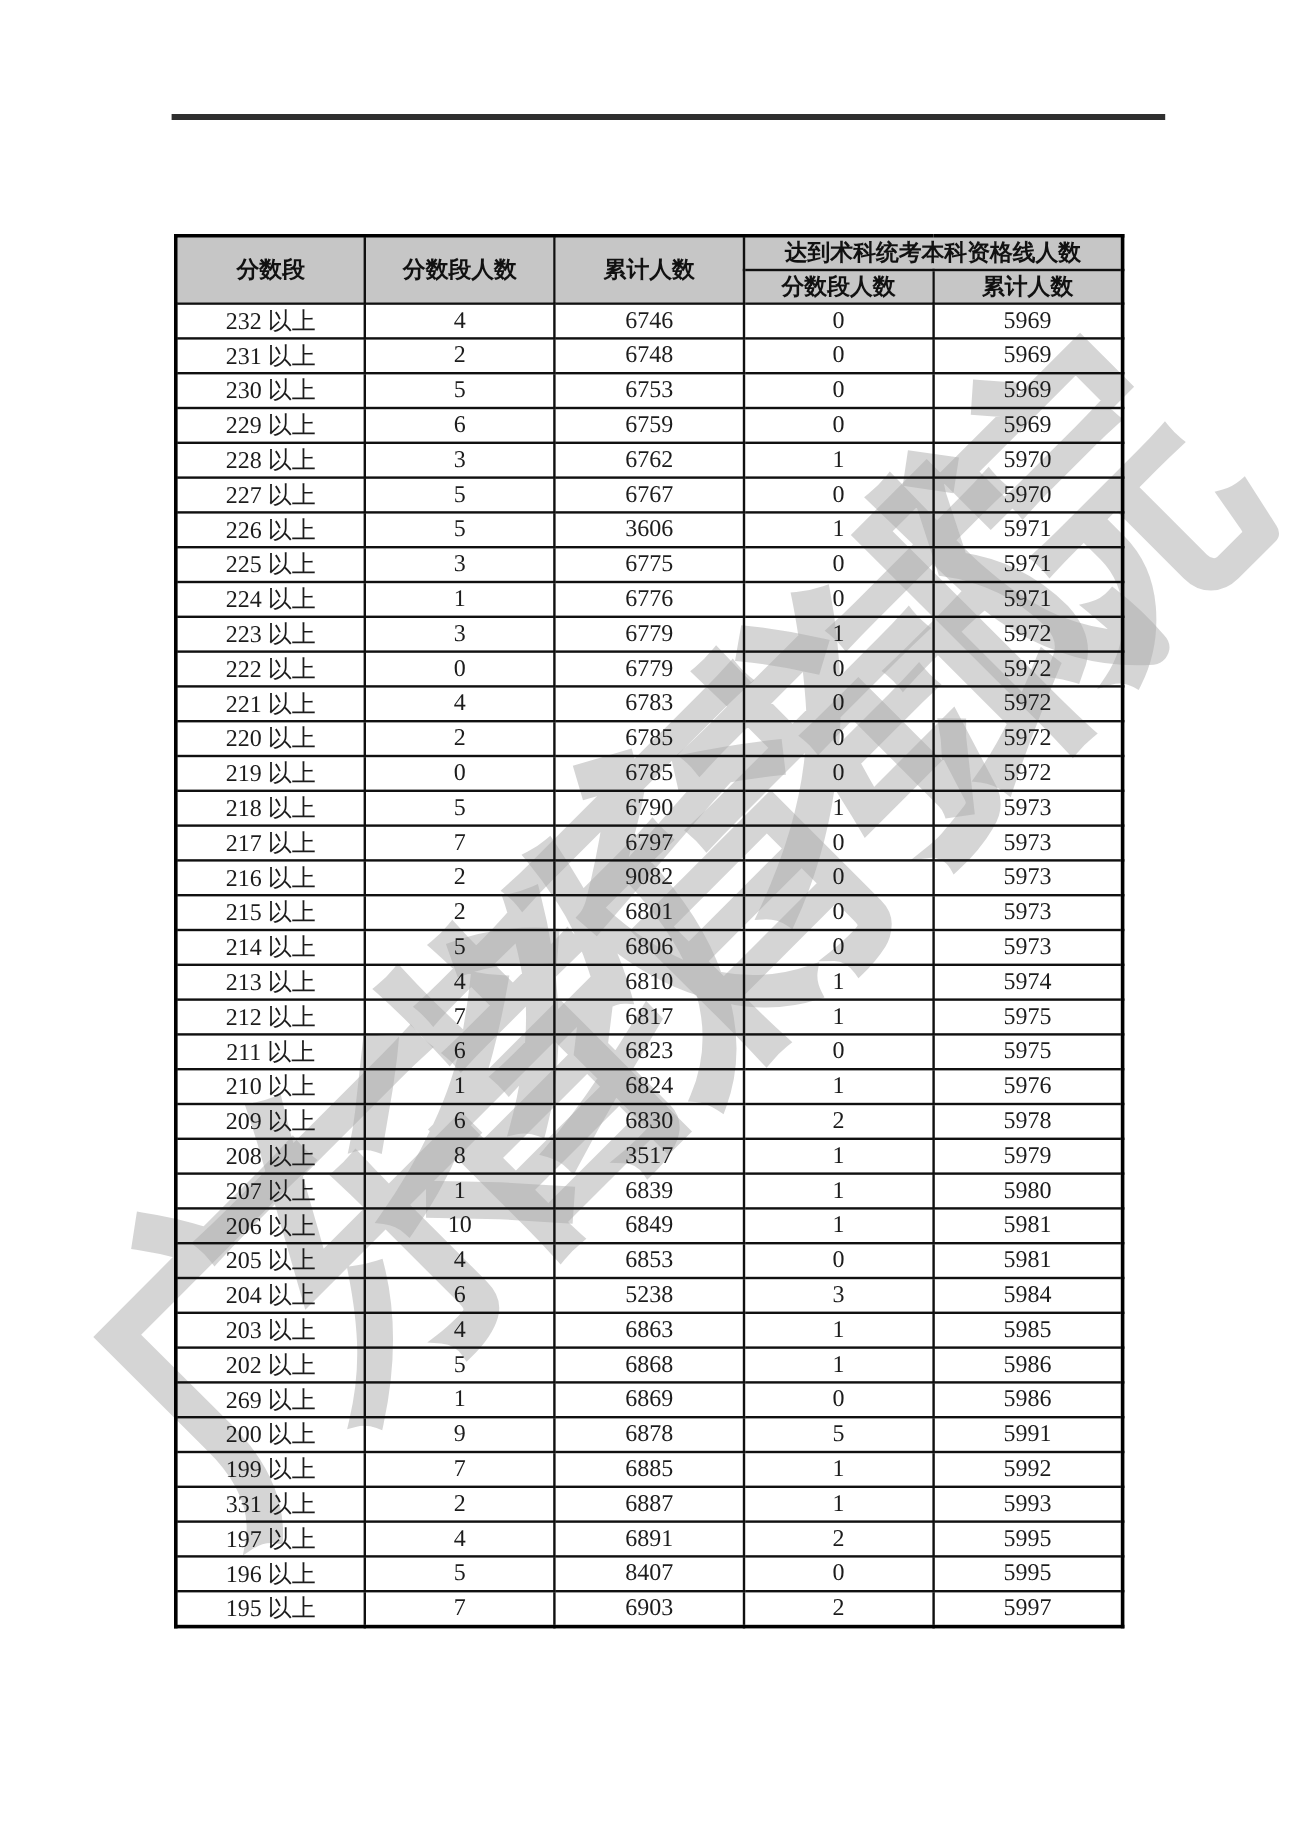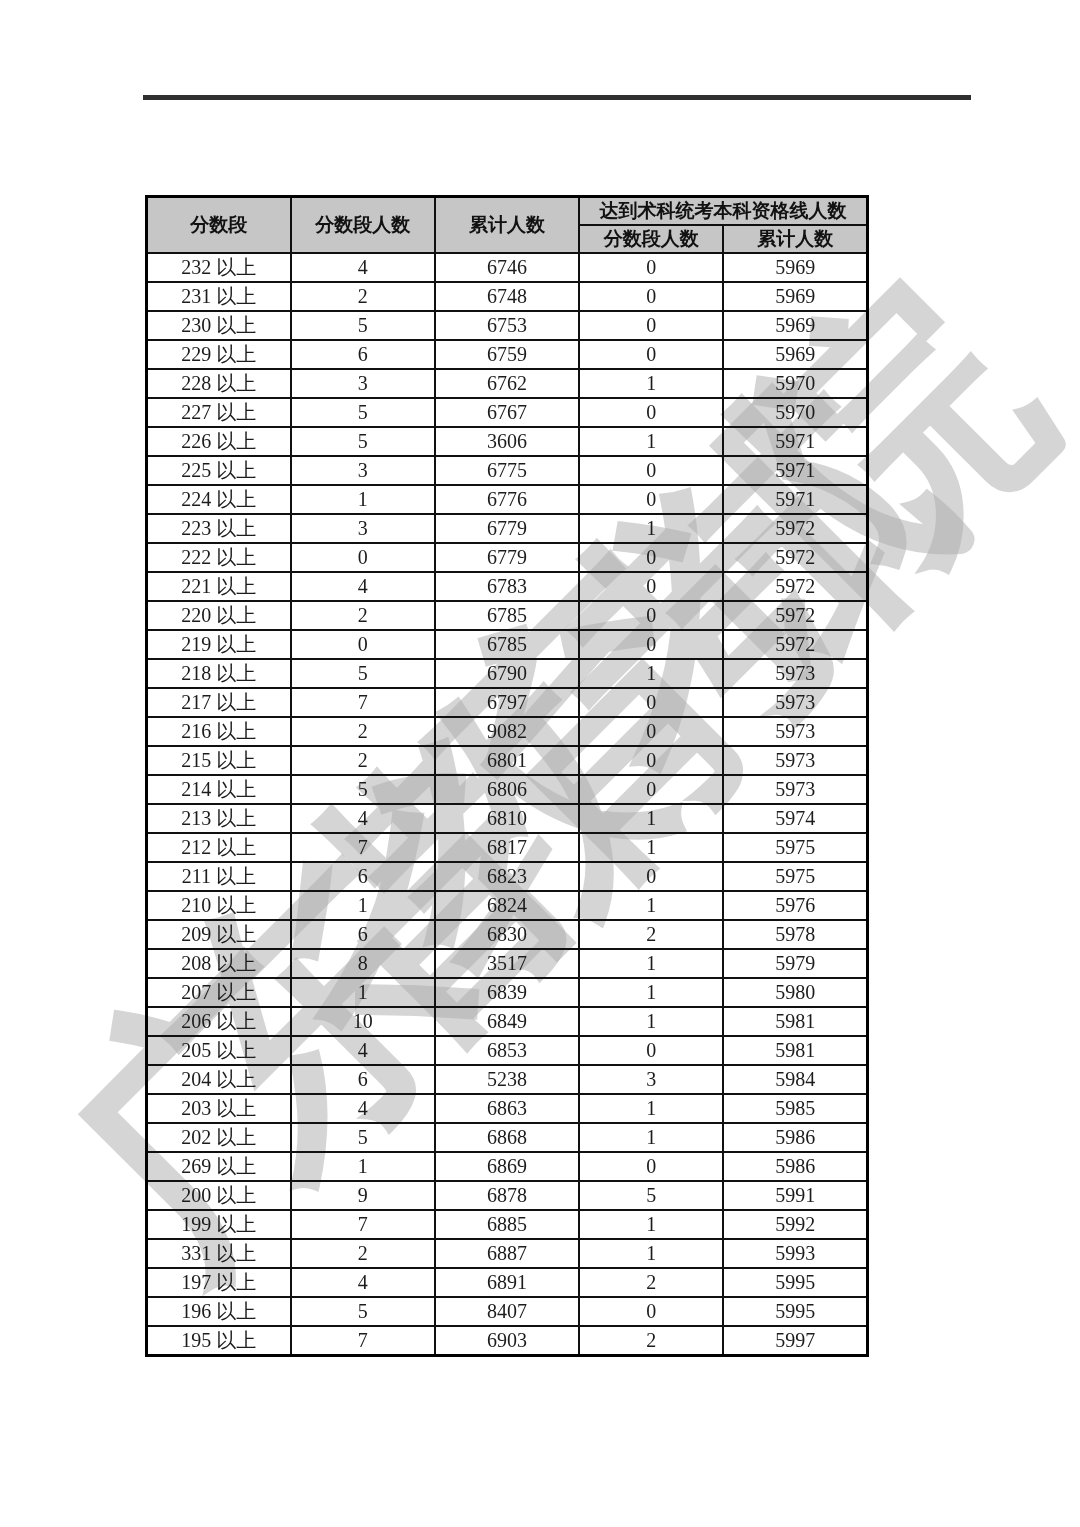--- a/index.html
+++ b/index.html
@@ -30,21 +30,21 @@
     font-weight: bold;
     letter-spacing: -145px;
     white-space: nowrap;
     color: rgba(172,172,172,0.5);
     z-index: 1;
     pointer-events: none;
   }
   table.score-table {
     position: absolute;
     left: 145px; top: 195px;
-    width: 724px;
+    width: 792px;
     border-collapse: collapse;
     table-layout: fixed;
     border: 3px solid #000000;
     z-index: 2;
     background: transparent;
   }
   .score-table th, .score-table td {
     border: 2px solid #101010;
     text-align: center;
     vertical-align: middle;

